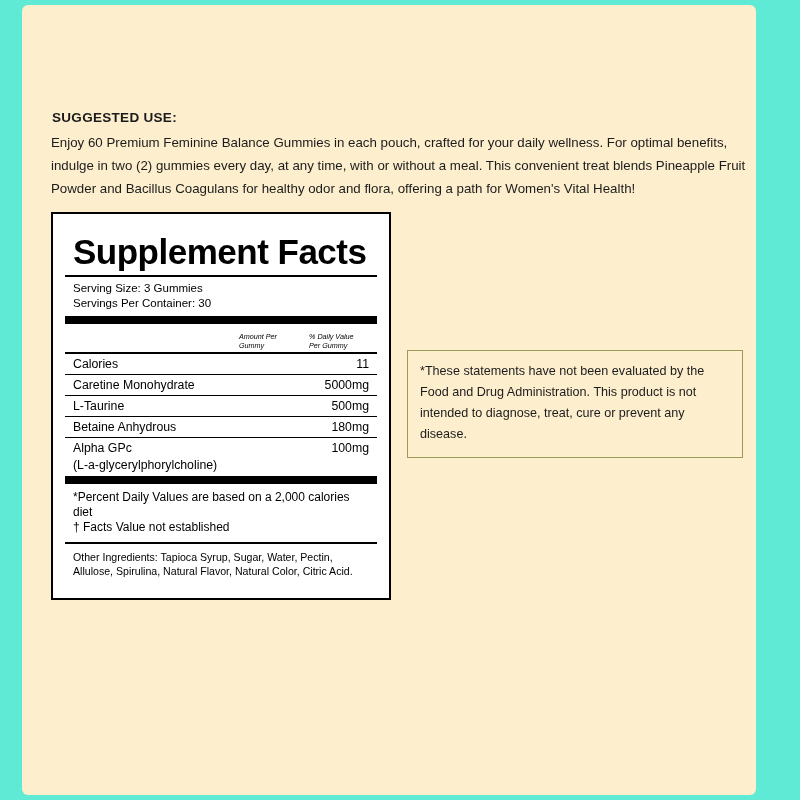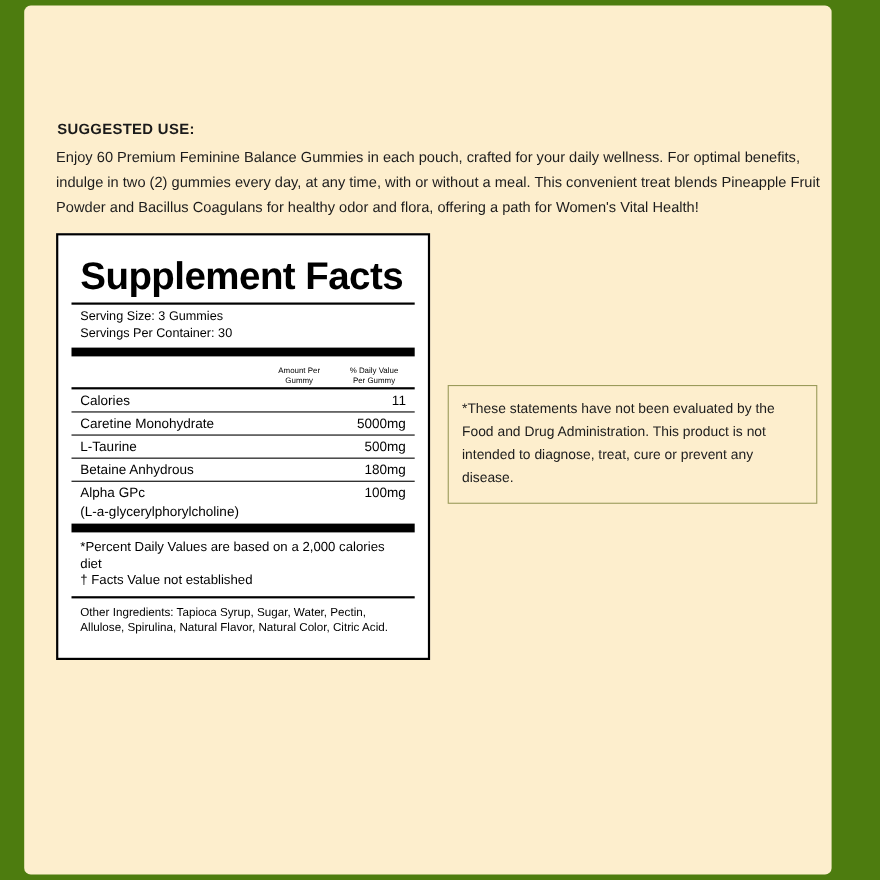--- a/index.html
+++ b/index.html
@@ -10,21 +10,21 @@
     width: 800px;
     height: 800px;
     background: #f9cfd2;
     font-family: "Liberation Sans", sans-serif;
     overflow: hidden;
   }
   #page {
     position: relative;
     width: 800px;
     height: 800px;
-    background: #4d7c0f;
+    background: #5eead4;
   }
   #label-panel {
     position: absolute;
     left: 22px;
     top: 5px;
     width: 734px;
     height: 790px;
     background: #fdeecd;
     border-radius: 6px;
   }
@@ -77,24 +77,24 @@
   }
   #dv-header {
     display: flex;
     justify-content: flex-end;
     align-items: flex-end;
     padding: 4px 6px 2px 8px;
     height: 28px;
     box-sizing: border-box;
   }
   #dv-header .col {
-    text-align: center;
     font-size: 7.2px;
     line-height: 9px;
     color: #000;
+    font-style: italic;
   }
   #dv-header .col.amt { width: 66px; }
   #dv-header .col.dv { width: 62px; margin-left: 4px; }
 
   .nutrient-row {
     display: flex;
     justify-content: space-between;
     align-items: baseline;
     padding: 3px 8px 3px 8px;
     font-size: 12.3px;

